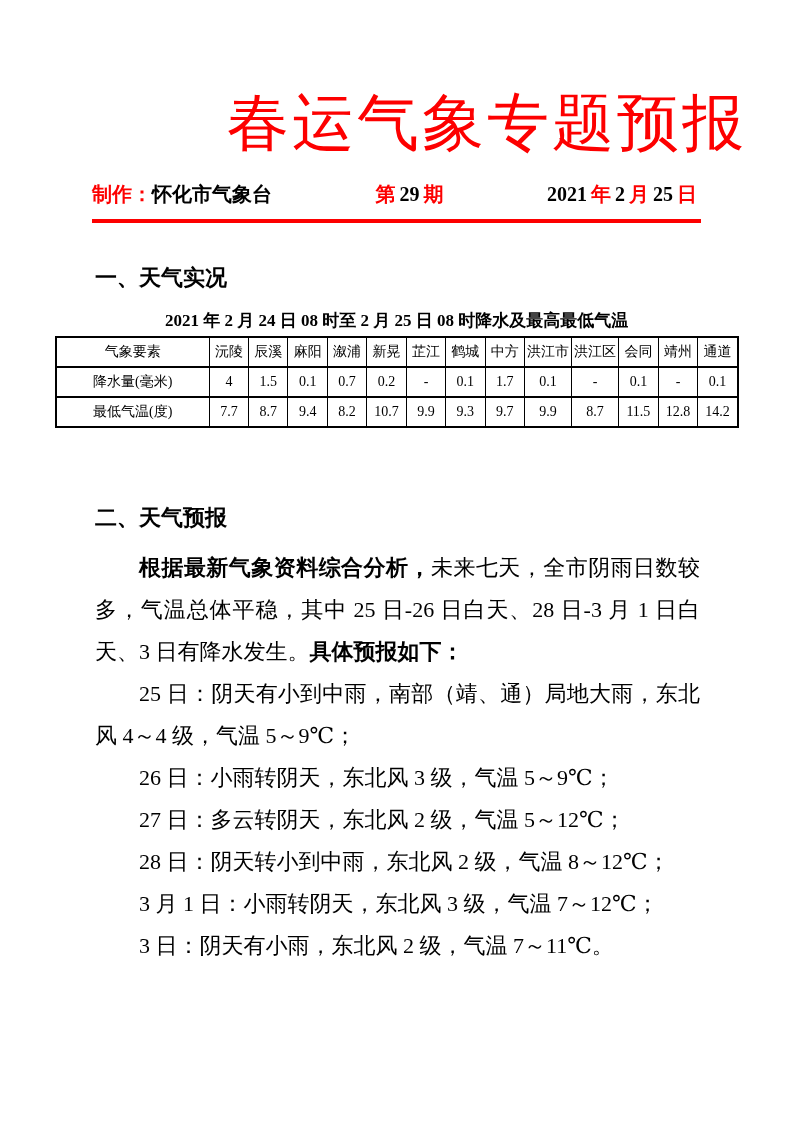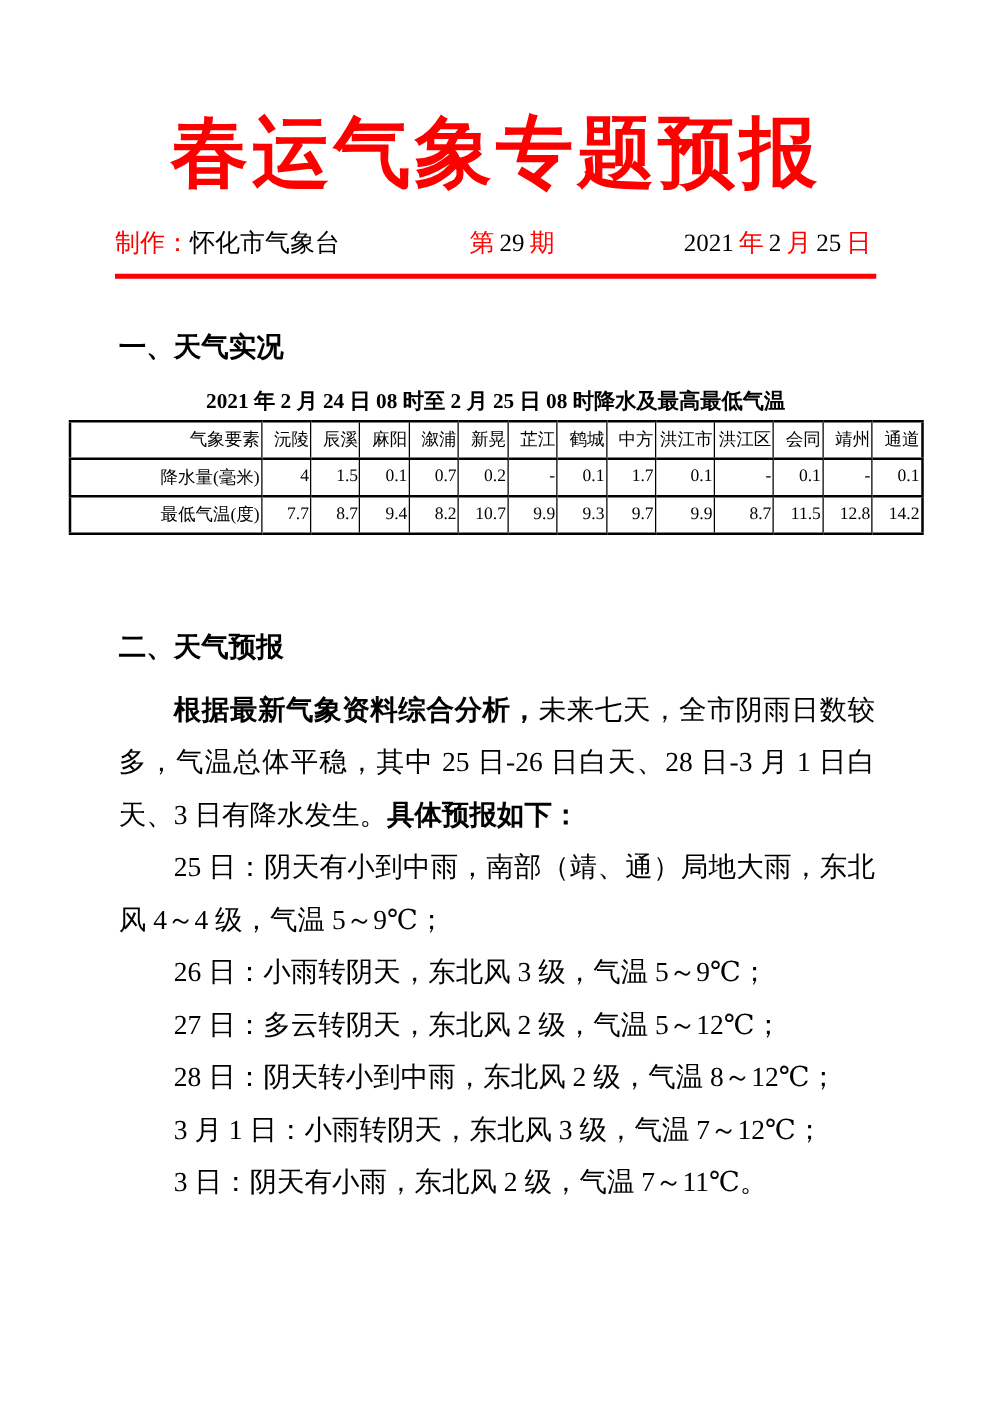--- a/index.html
+++ b/index.html
@@ -4,34 +4,34 @@
 <style>
   * { box-sizing: border-box; }
   html, body { margin: 0; padding: 0; background: #ffffff; }
   .page {
     width: 793px; height: 1122px; margin: 0 auto; background: #ffffff;
     font-family: "Liberation Serif", "DejaVu Serif", serif;
     color: #000; overflow: hidden; position: relative;
   }
   .doc-title {
     margin: 88px 46px 0 46px;
-    text-align: center;
+    text-align: right;
     font-size: 62px;
-    font-weight: bold;
+    font-weight: normal;
     letter-spacing: 3px;
     line-height: 1.15;
     white-space: nowrap;
   }
   .byline {
     margin: 22px 92px 0 92px;
     display: flex;
     justify-content: space-between;
     align-items: baseline;
     font-size: 20px;
-    font-weight: normal;
+    font-weight: bold;
     padding-bottom: 11px;
     border-bottom: 4px solid #fd0000;
   }
   .red { color: #fd0000; }
   .blk { color: #000000; }
   .byline .sp { margin: 0 4px; }
   .section-heading {
     margin: 40px 95px 0 95px;
     font-size: 22px;
     font-weight: bold;
@@ -40,21 +40,21 @@
     margin: 16px 46px 0 46px;
     text-align: center;
     font-size: 17px;
     font-weight: bold;
   }
   table.wtable {
     margin: 4px auto 0 auto;
     border-collapse: collapse;
     width: 684px;
     font-size: 14px;
-    text-align: right;
+    text-align: center;
   }
   table.wtable { border: 2px solid #000; }
   table.wtable td {
     border-left: 1px solid #000;
     border-right: 1px solid #000;
     border-top: 2px solid #000;
     border-bottom: 2px solid #000;
     height: 30px;
     padding: 0 1px;
     vertical-align: middle;

